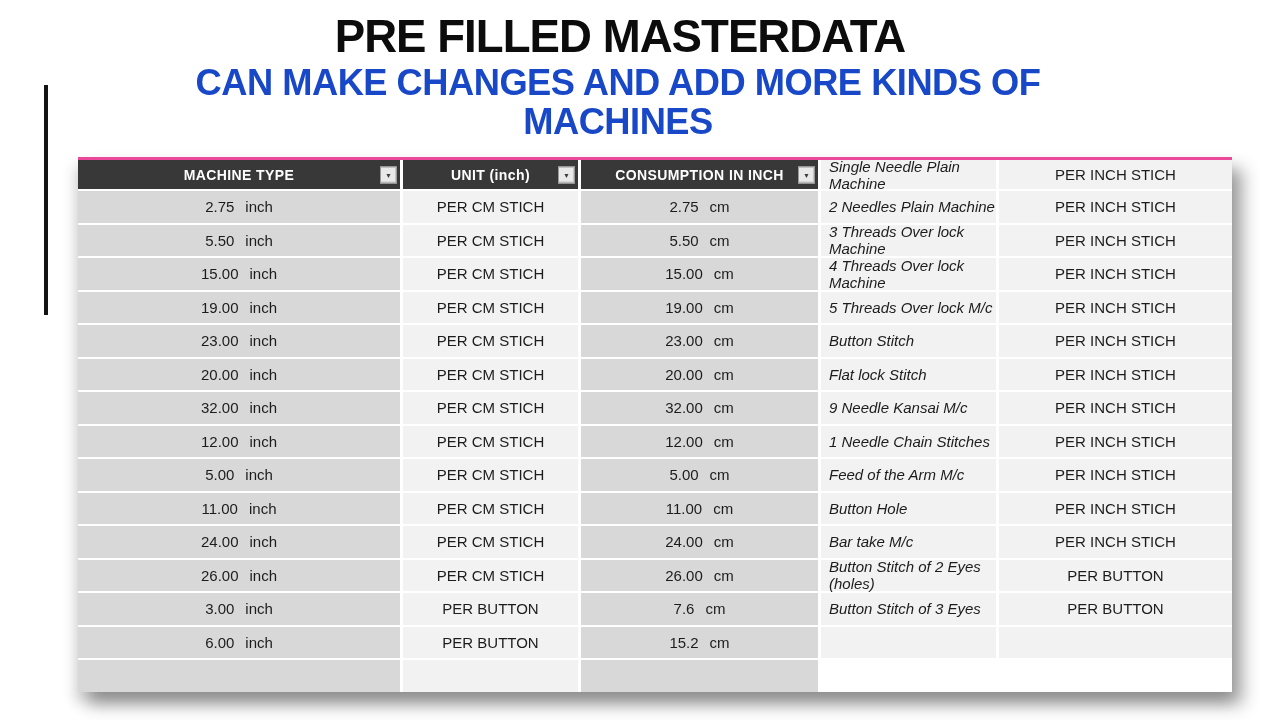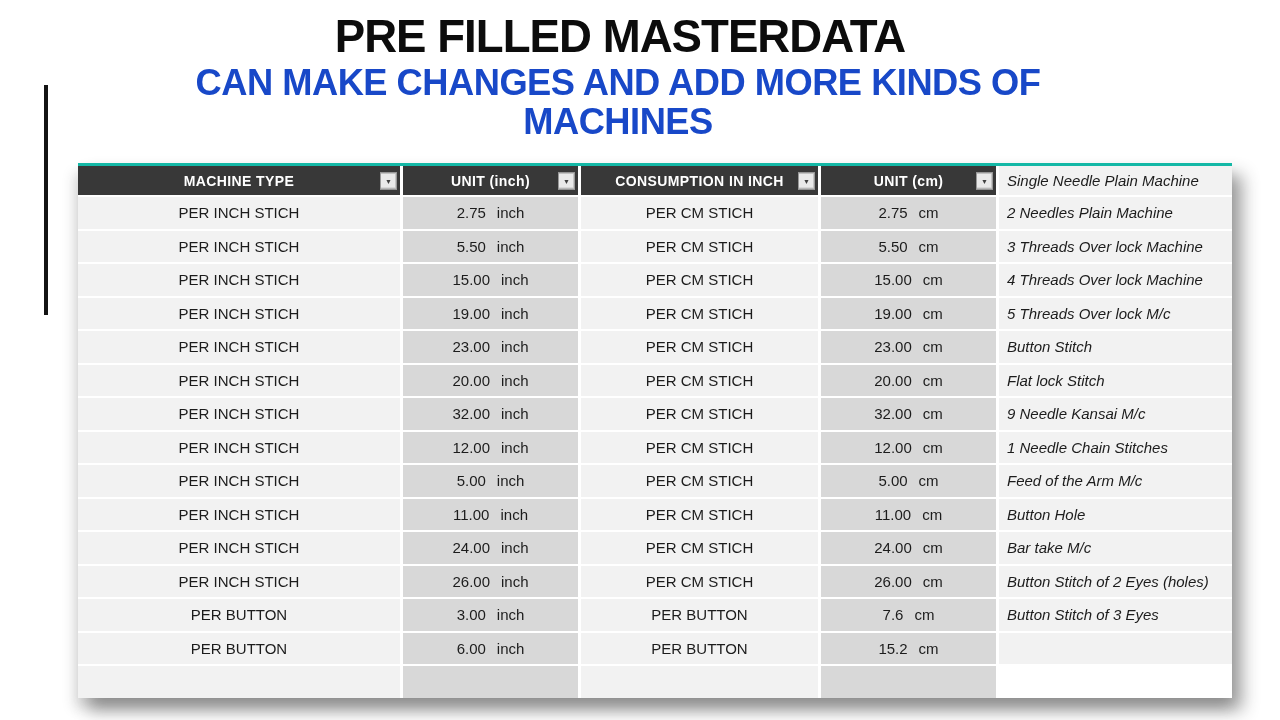--- a/index.html
+++ b/index.html
@@ -8,22 +8,22 @@
 
   .accent-line { position:absolute; left:44px; top:85px; width:4px; height:230px; background:#141414; }
 
   .title { position:absolute; left:0; top:8px; width:1240px; text-align:center;
            font-size:47px; font-weight:bold; letter-spacing:-1px; color:#0c0c0c;
            transform:scaleX(0.97); transform-origin:center; }
   .subtitle { position:absolute; left:0; top:63px; width:1236px; text-align:center;
               font-size:37px; line-height:39px; font-weight:bold; letter-spacing:-0.5px;
               color:#1848c8; transform:scaleX(0.98); transform-origin:center; }
 
-  .table-wrap { position:absolute; left:78px; top:163px; background:#fde047;
-                border-top:3px solid #14b8a6;
+  .table-wrap { position:absolute; left:78px; top:157px; background:#fde047;
+                border-top:3px solid #ec4899;
                 box-shadow: 10px 12px 16px rgba(40,40,40,0.45), -4px 10px 12px rgba(40,40,40,0.15); }
   .grid { display:grid;
           grid-template-columns:322px 175px 237px 175px 233px;
           grid-template-rows:29px;
           grid-auto-rows:31.5px;
           column-gap:3px; row-gap:2px;
           background:#ffffff; }
 
   .hcell { position:relative; background:#383838; color:#ffffff;
            display:flex; align-items:center; justify-content:center;
@@ -73,26 +73,20 @@
         </button>
       </div>
 
       <div class="hcell">
         <span>CONSUMPTION IN INCH</span>
         <button class="filter-btn">
           <span class="caret">▼</span>
         </button>
       </div>
 
-      <div class="hcell">
-        <span>UNIT (cm)</span>
-        <button class="filter-btn">
-          <span class="caret">▼</span>
-        </button>
-      </div>
 
 
     <div class="row"><div class="cell light left">Single Needle Plain Machine</div><div class="cell light center">PER INCH STICH</div><div class="cell gray center">
             <span>2.75</span>
             <span class="unit-gap">inch</span>
           </div><div class="cell light center">PER CM STICH</div><div class="cell gray center">
             <span>2.75</span>
             <span class="unit-gap">cm</span>
           </div></div>
         <div class="row"><div class="cell light left">2 Needles Plain Machine</div><div class="cell light center">PER INCH STICH</div><div class="cell gray center">

